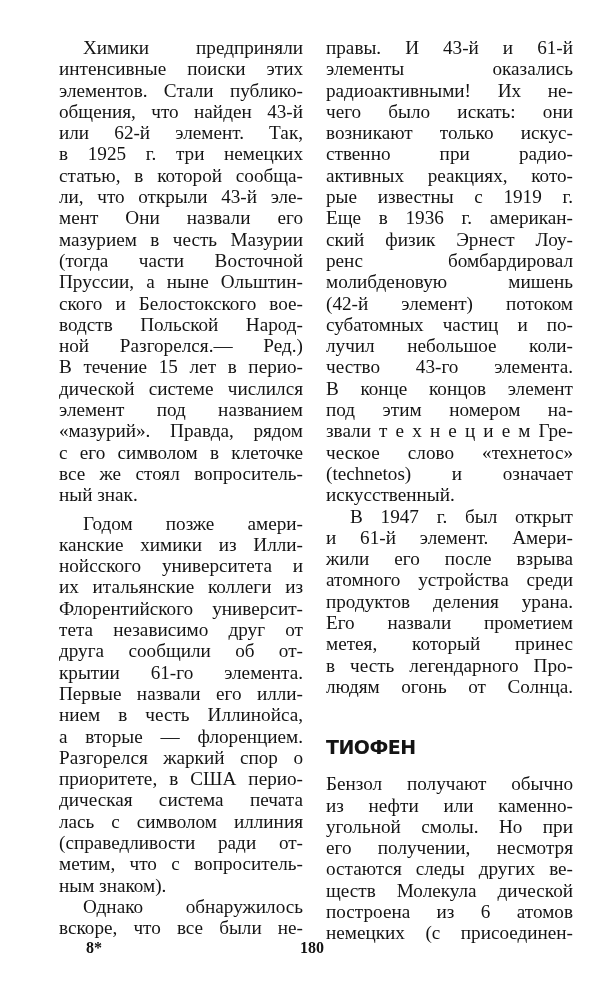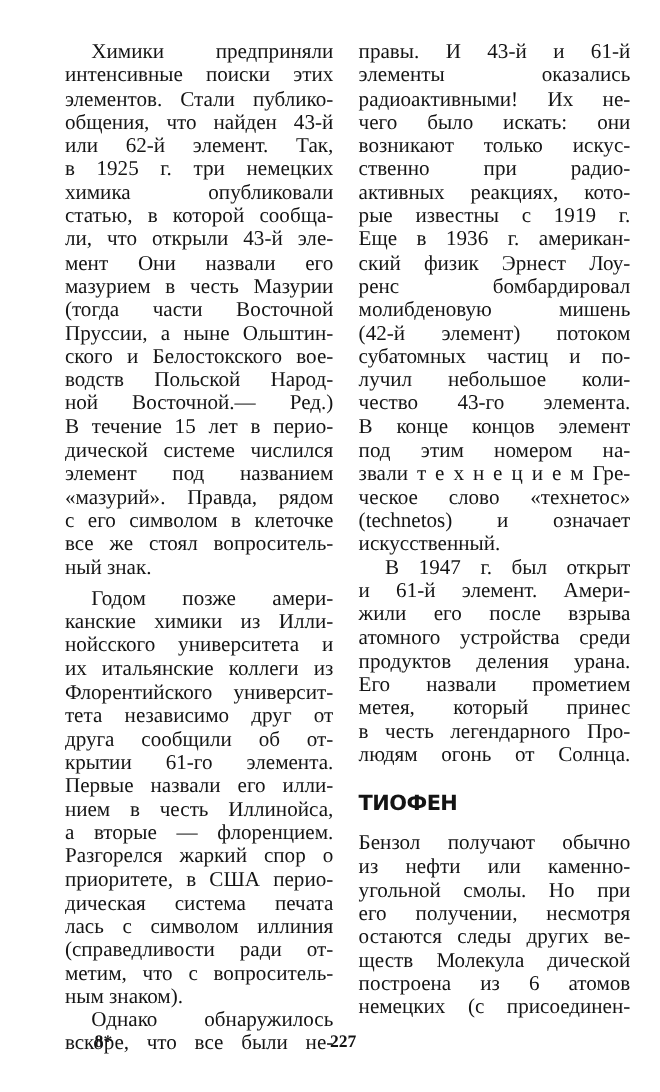--- a/index.html
+++ b/index.html
@@ -5,45 +5,44 @@
   html, body { margin: 0; padding: 0; background: #ffffff; }
   body { width: 600px; height: 993px; position: relative; overflow: hidden; color: #141414; }
   .page { position: absolute; left: 16px; top: 0; width: 600px; height: 967px; }
   .col { position: absolute; top: 37px; font-family: "Liberation Serif", serif; font-size: 19.2px; line-height: 21.3px; }
   .col-left { left: 43px; width: 244px; }
   .col-right { left: 310px; width: 247px; }
   .line { display: block; white-space: nowrap; text-align: justify; text-align-last: justify; height: 21.3px; overflow: visible; }
   .line.last { text-align-last: left; }
   .line.indent { padding-left: 24px; }
   .gap { display: block; height: 7px; }
-  .heading { display: block; font-family: "DejaVu Sans", sans-serif; font-weight: bold; font-size: 19px; letter-spacing: -0.5px; margin-top: 21px; margin-bottom: 14px; height: 24px; line-height: 24px; }
+  .heading { display: block; font-family: "DejaVu Sans", sans-serif; font-weight: bold; font-size: 19px; letter-spacing: -0.5px; margin-top: 38px; margin-bottom: 14px; height: 24px; line-height: 24px; }
   .folio-sig { position: absolute; left: 70px; top: 939px; font-family: "Liberation Serif", serif; font-weight: bold; font-size: 16px; }
   .folio-num { position: absolute; left: 284px; top: 939px; font-family: "Liberation Serif", serif; font-weight: bold; font-size: 16px; }
 </style>
 </head>
 <body>
 
 <div class="page">
   <div class="col col-left" id="left-col">
       <span class="line indent">Химики предприняли</span>
       <span class="line">интенсивные поиски этих</span>
       <span class="line">элементов. Стали публико-</span>
       <span class="line">общения, что найден 43-й</span>
       <span class="line">или 62-й элемент. Так,</span>
       <span class="line">в 1925 г. три немецких</span>
-      <span class="line">химика опубликовали</span>
       <span class="line">статью, в которой сообща-</span>
       <span class="line">ли, что открыли 43-й эле-</span>
       <span class="line">мент Они назвали его</span>
       <span class="line">мазурием в честь Мазурии</span>
       <span class="line">(тогда части Восточной</span>
       <span class="line">Пруссии, а ныне Ольштин-</span>
       <span class="line">ского и Белостокского вое-</span>
       <span class="line">водств Польской Народ-</span>
-      <span class="line">ной Восточной.— Ред.)</span>
+      <span class="line">ной Разгорелся.— Ред.)</span>
       <span class="line">В течение 15 лет в перио-</span>
       <span class="line">дической системе числился</span>
       <span class="line">элемент под названием</span>
       <span class="line">«мазурий». Правда, рядом</span>
       <span class="line">с его символом в клеточке</span>
       <span class="line">все же стоял вопроситель-</span>
       <span class="line last">ный знак.</span>
       <span class="gap"></span>
       <span class="line indent">Годом позже амери-</span>
       <span class="line">канские химики из Илли-</span>
@@ -106,14 +105,14 @@
         <span class="line">из нефти или каменно-</span>
         <span class="line">угольной смолы. Но при</span>
         <span class="line">его получении, несмотря</span>
         <span class="line">остаются следы других ве-</span>
         <span class="line">ществ Молекула дической</span>
         <span class="line">построена из 6 атомов</span>
         <span class="line">немецких (с присоединен-</span>
       </div>
   </div>
   <div class="folio-sig">8*</div>
-  <div class="folio-num">227</div>
+  <div class="folio-num">180</div>
 </div>
 
 </body></html>

